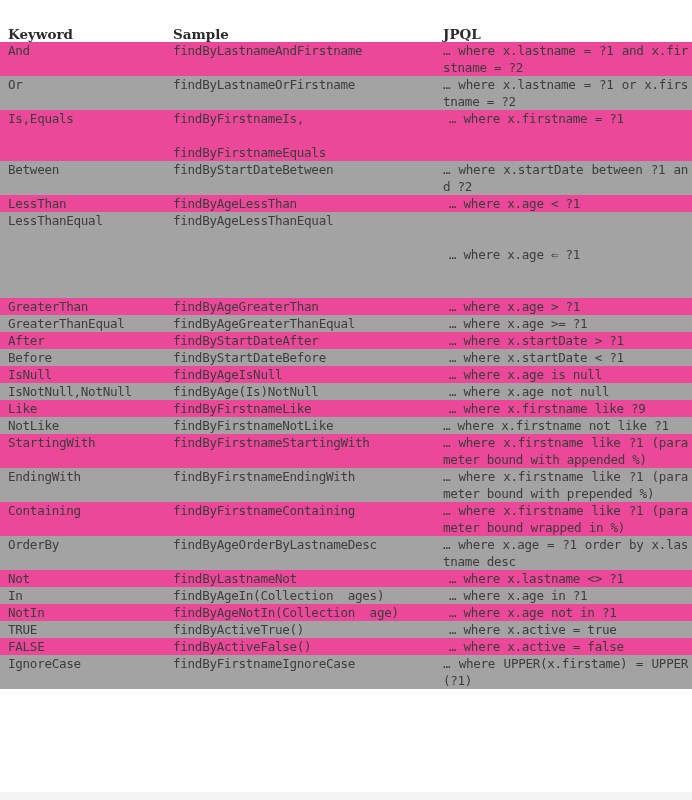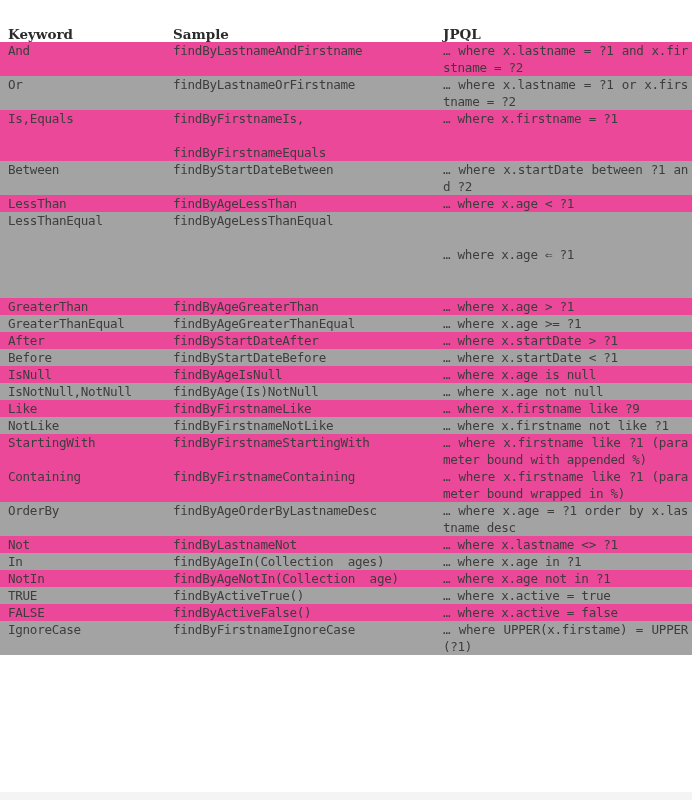--- a/index.html
+++ b/index.html
@@ -88,20 +88,21 @@
     text-align: justify;
     text-align-last: left;
     word-spacing: 0px;
     hyphens: none;
     overflow-wrap: break-word;
     word-break: break-all;
   }
   td.cell-jpql .txt.nojustify {
     text-align: left;
     word-break: normal;
+    margin-left: 6px;
   }
 
   
   tr.tall-lte td { height: 86px; }
 
   
   .bottom-strip {
     position: absolute;
     left: 0;
     bottom: 0;
@@ -289,20 +290,31 @@
           <td class="cell-keyword">
             <span class="txt">StartingWith</span>
           </td>
           <td class="cell-sample">
             <span class="txt">findByFirstnameStartingWith</span>
           </td>
           <td class="cell-jpql">
             <span class="txt">… where x.firstname like ?1 (parameter bound with appended %)</span>
           </td>
         </tr>
+        <tr class="row-odd">
+          <td class="cell-keyword">
+            <span class="txt">EndingWith</span>
+          </td>
+          <td class="cell-sample">
+            <span class="txt">findByFirstnameEndingWith</span>
+          </td>
+          <td class="cell-jpql">
+            <span class="txt">… where x.firstname like ?1 (parameter bound with prepended %)</span>
+          </td>
+        </tr>
         <tr class="row-even">
           <td class="cell-keyword">
             <span class="txt">Containing</span>
           </td>
           <td class="cell-sample">
             <span class="txt">findByFirstnameContaining</span>
           </td>
           <td class="cell-jpql">
             <span class="txt">… where x.firstname like ?1 (parameter bound wrapped in %)</span>
           </td>

